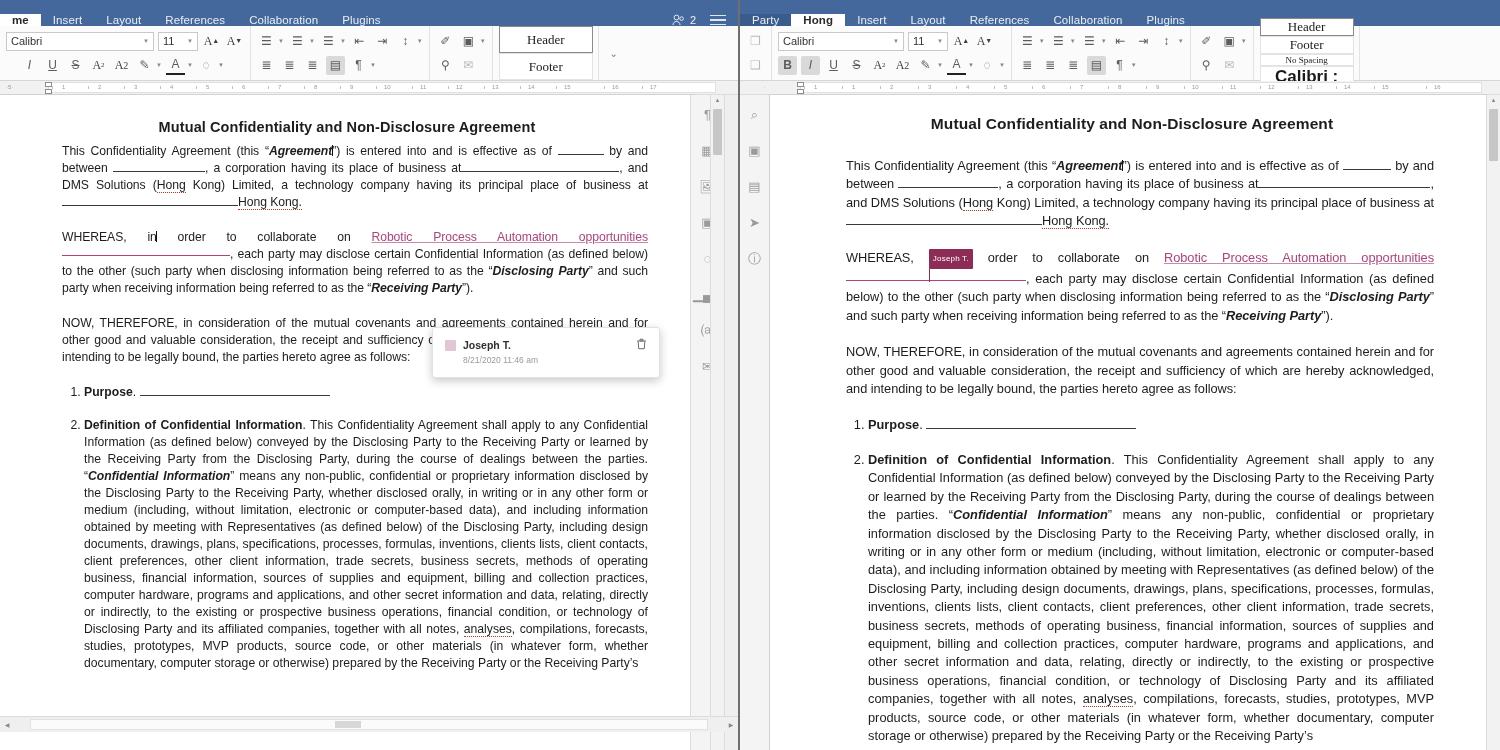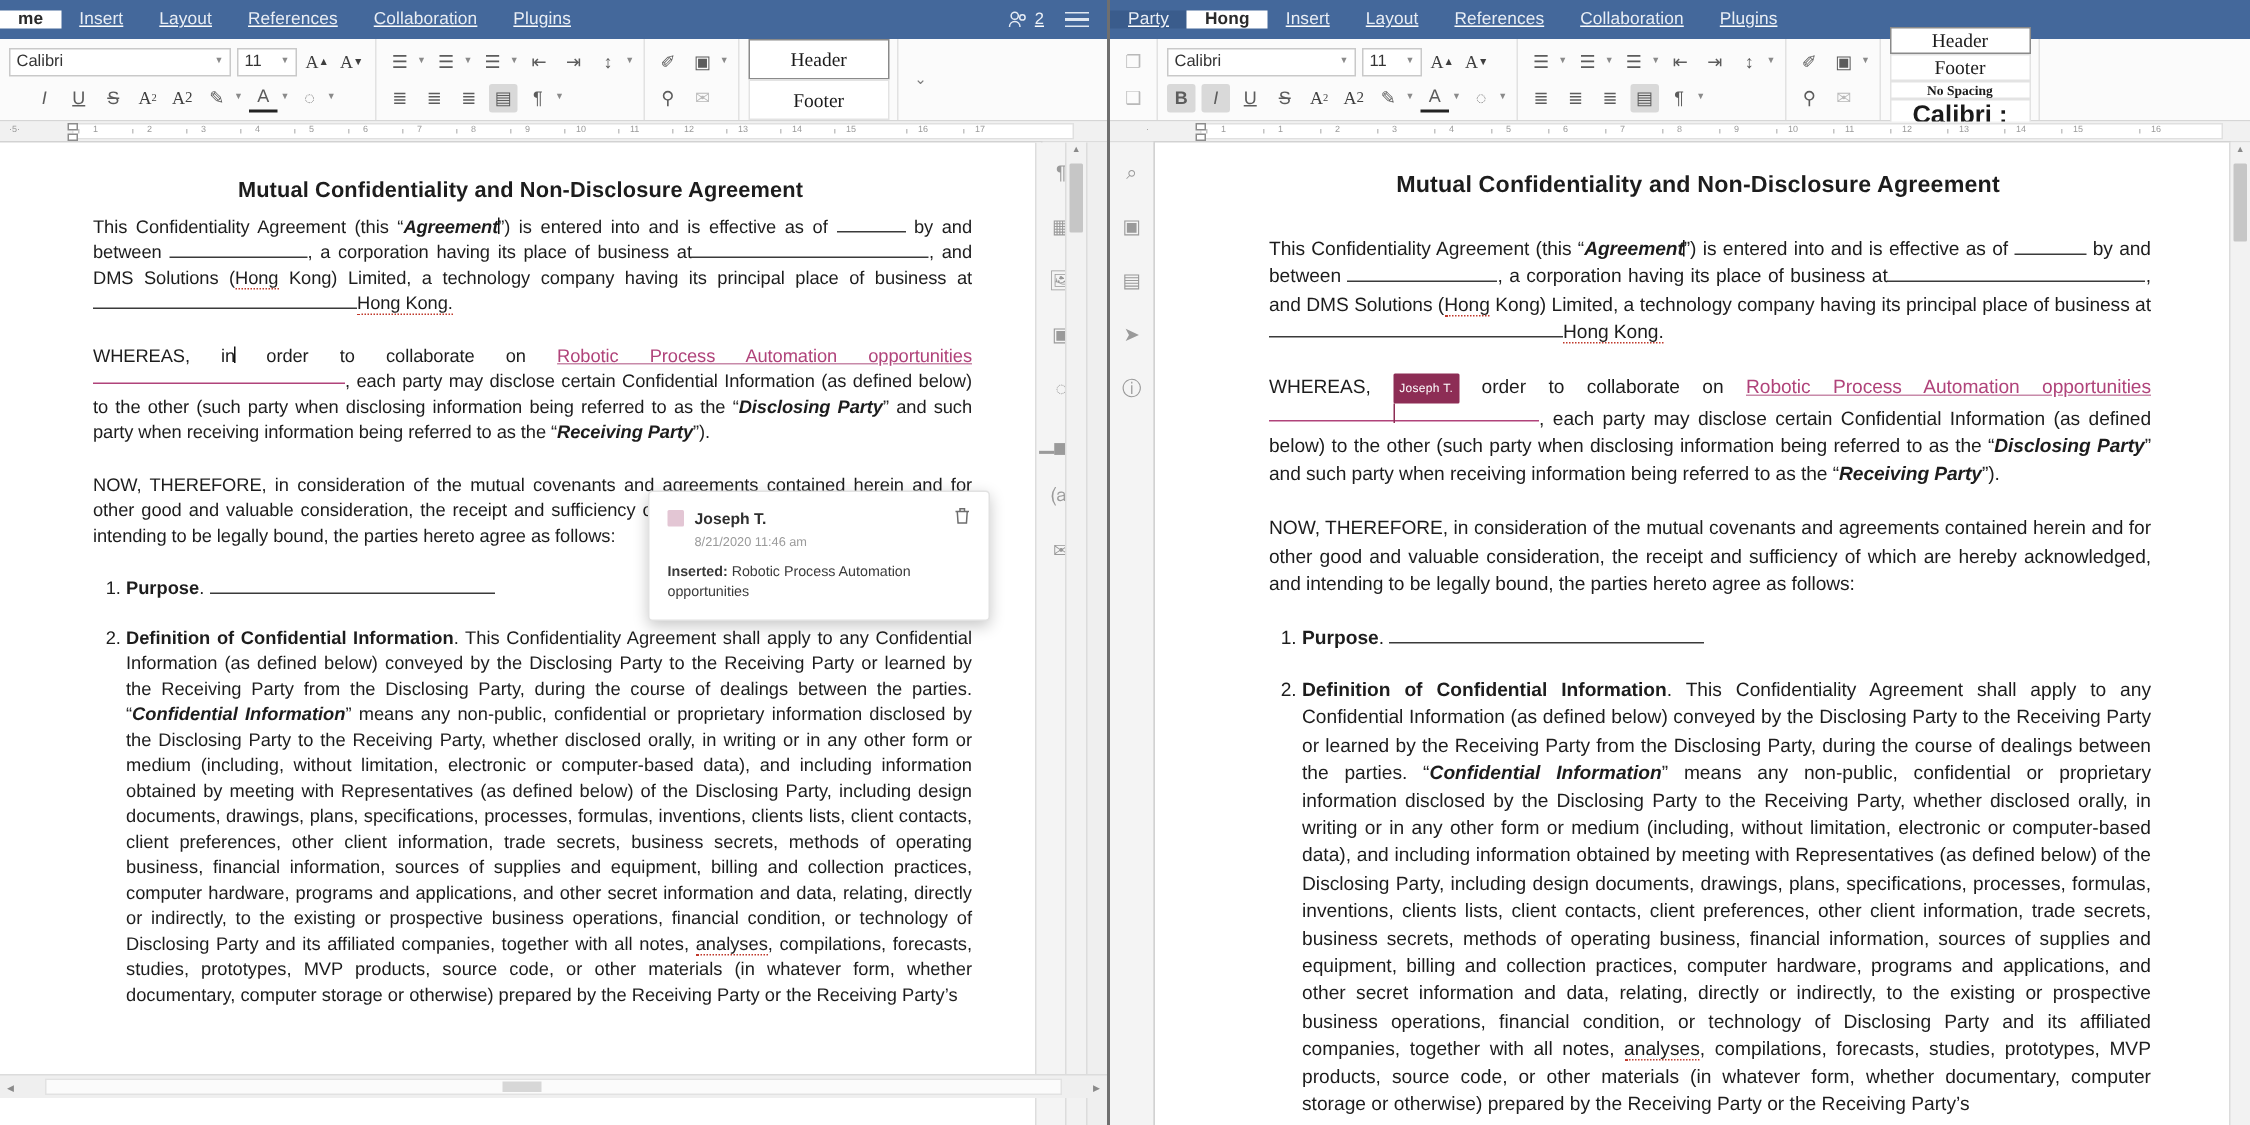--- a/index.html
+++ b/index.html
@@ -10,22 +10,22 @@
     background:#ffffff;
     overflow:hidden;
     position:relative;
   }
   .app { position:absolute; top:0; overflow:hidden; background:#fff; }
   .app-left  { left:0;   width:738px; height:750px; }
   .app-right { left:738px; width:762px; height:750px; border-left:2px solid #6f6f6f; }
 
   
   .tabbar {
-    background:#44689b; height:26px; display:flex; align-items:center;
-    position:relative; color:#fff;text-decoration:underline;
+    background:#44689b; height:26px; display:flex; align-items:flex-end;
+    position:relative; color:#fff;
   }
   .tab {
     display:flex; align-items:center; padding:0 12px;
     font-size:11.5px; color:#e9eef5; white-space:nowrap; cursor:default;
     letter-spacing:.1px;
   }
   .tab.active { background:#fff; color:#2a2a2a; font-weight:600; }
   .tab.file { background:#3a5c8c; }
   .tabbar .spacer { flex:1; }
   .tabbar-right { display:flex; align-items:center; gap:14px; padding-right:12px; }
@@ -60,21 +60,21 @@
 
   
   .styles { display:flex; align-items:center; height:100%; }
   .stylecell {
     width:94px; height:38px; border:1px solid #e3e3e3; background:#fff;
     display:flex; align-items:center; justify-content:center;
     font-family:"Liberation Serif", serif; font-size:13px; color:#1a1a1a;
     margin-right:-1px;
   }
   .stylecell.sel { border:1.5px solid #8a8a8a; }
-  .stylecell.small { font-size:9px;font-weight:bold; }
+  .stylecell.small { font-size:9px; }
   .stylecell.headbig { font-family:"Liberation Sans", sans-serif; font-size:17px; font-weight:700; }
   .ribbon-expand { width:30px; display:flex; align-items:center; justify-content:center;
                    color:#7b7b7b; font-size:10px; }
 
   
   .ruler { height:14px; background:#f1f1f1; border-bottom:1px solid #dcdcdc;
            position:relative; overflow:hidden; }
   .ruler .track { position:absolute; left:48px; right:22px; top:1px; bottom:1px;
                   background:#fff; border:1px solid #e0e0e0; }
   .ruler .mark { position:absolute; top:3px; font-size:6px; color:#9a9a9a;
@@ -347,23 +347,20 @@
       <div class="cm-head">
         <div class="cm-avatar"></div>
         <div class="cm-name">Joseph T.</div>
         <div class="cm-trash">
           <svg width="11" height="12" viewBox="0 0 11 12">
               <path d="M1 3h9M4 1.2h3v1.8H4zM2.2 3.3l.5 7.4h5.6l.5-7.4" fill="none" stroke="#6d6d6d" stroke-width="1"></path>
             </svg>
         </div>
       </div>
       <div class="cm-time">8/21/2020 11:46 am</div>
-      <div class="cm-body">
-        <b>Inserted:</b><span> Robotic Process Automation opportunities</span>
-      </div>
     </div>
 
     <div class="rail rail-right-side">
       <div class="ico">¶</div>
       <div class="ico">▦</div>
       <div class="ico">🖼</div>
       <div class="ico">▣</div>
       <div class="ico">◌</div>
       <div class="ico">▁▄▆</div>
       <div class="ico">⒜</div>

